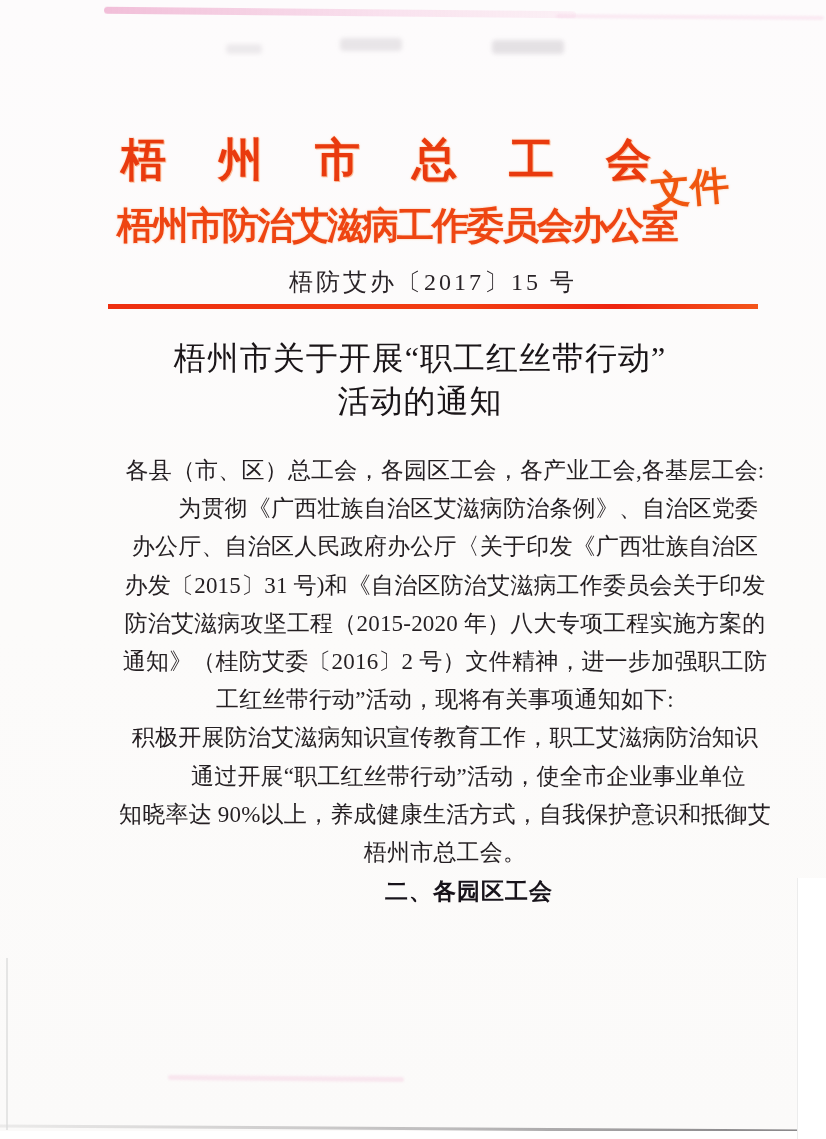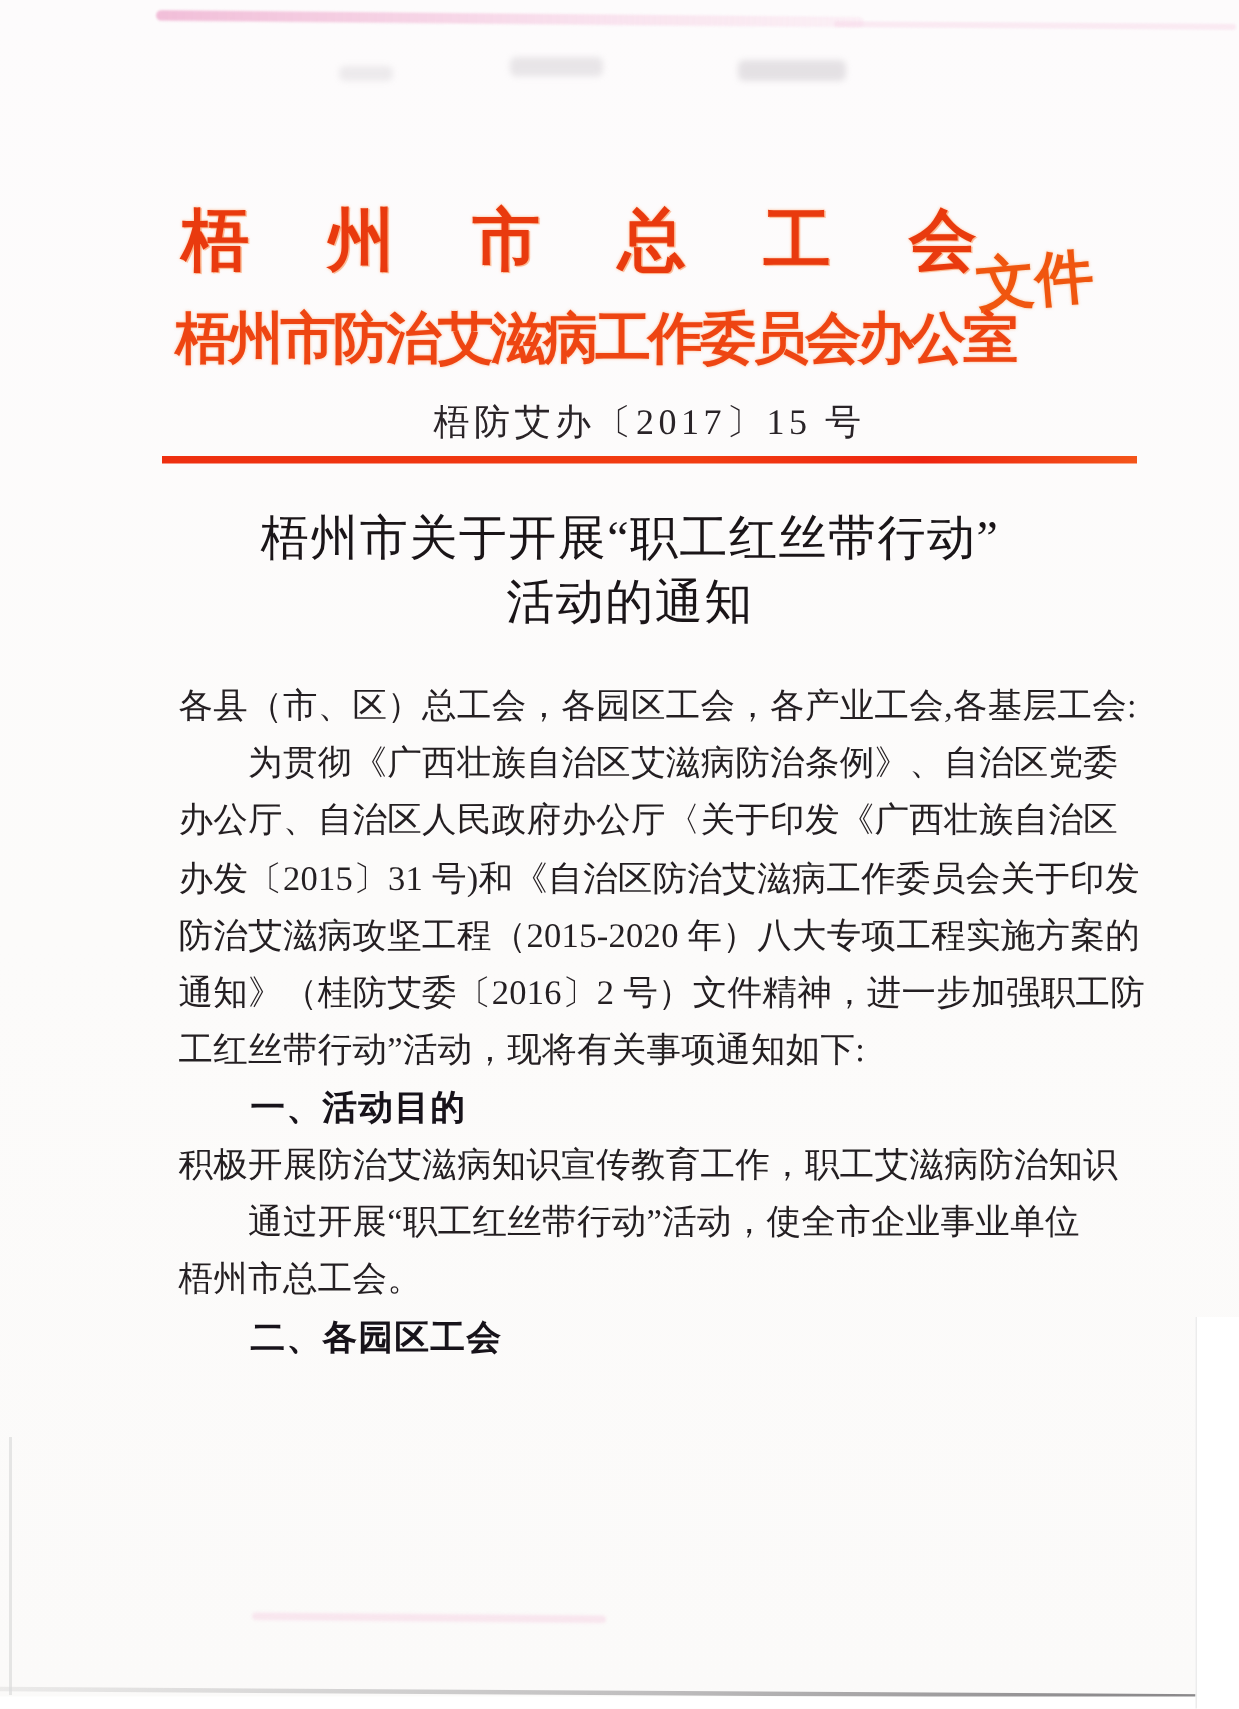--- a/index.html
+++ b/index.html
@@ -69,21 +69,21 @@
   }
   
   .doc-title{
     position:absolute;left:95px;top:337px;width:650px;
     text-align:center;font-weight:normal;color:#1a1518;
     font-size:32px;line-height:43px;letter-spacing:1px;
   }
   
   .doc-body{
     position:absolute;left:119px;top:452px;width:652px;
-    font-size:23px;line-height:38.2px;color:#241f22;letter-spacing:.2px;
+    font-size:23px;line-height:38.2px;color:#241f22;letter-spacing:.2px;text-align:center;
   }
   .bline{white-space:nowrap;}
   .bline.bold{
     font-weight:bold;color:#17131a;letter-spacing:1px;
     font-family:"Liberation Sans","DejaVu Sans",sans-serif;
   }
 </style>
 </head>
 <body>
 
@@ -112,20 +112,20 @@
   </div>
 
   <div class="doc-body">
       <div class="bline">各县（市、区）总工会，各园区工会，各产业工会,各基层工会:</div>
       <div class="bline">　　为贯彻《广西壮族自治区艾滋病防治条例》、自治区党委</div>
       <div class="bline">办公厅、自治区人民政府办公厅〈关于印发《广西壮族自治区</div>
       <div class="bline">办发〔2015〕31 号)和《自治区防治艾滋病工作委员会关于印发</div>
       <div class="bline">防治艾滋病攻坚工程（2015-2020 年）八大专项工程实施方案的</div>
       <div class="bline">通知》（桂防艾委〔2016〕2 号）文件精神，进一步加强职工防</div>
       <div class="bline">工红丝带行动”活动，现将有关事项通知如下:</div>
-      <div class="bline bold">　　一、活动目的</div>
       <div class="bline">积极开展防治艾滋病知识宣传教育工作，职工艾滋病防治知识</div>
       <div class="bline">　　通过开展“职工红丝带行动”活动，使全市企业事业单位</div>
+      <div class="bline">知晓率达 90%以上，养成健康生活方式，自我保护意识和抵御艾</div>
       <div class="bline">梧州市总工会。</div>
       <div class="bline bold">　　二、各园区工会</div>
     </div>
 
 </div>
 
 </body></html>

